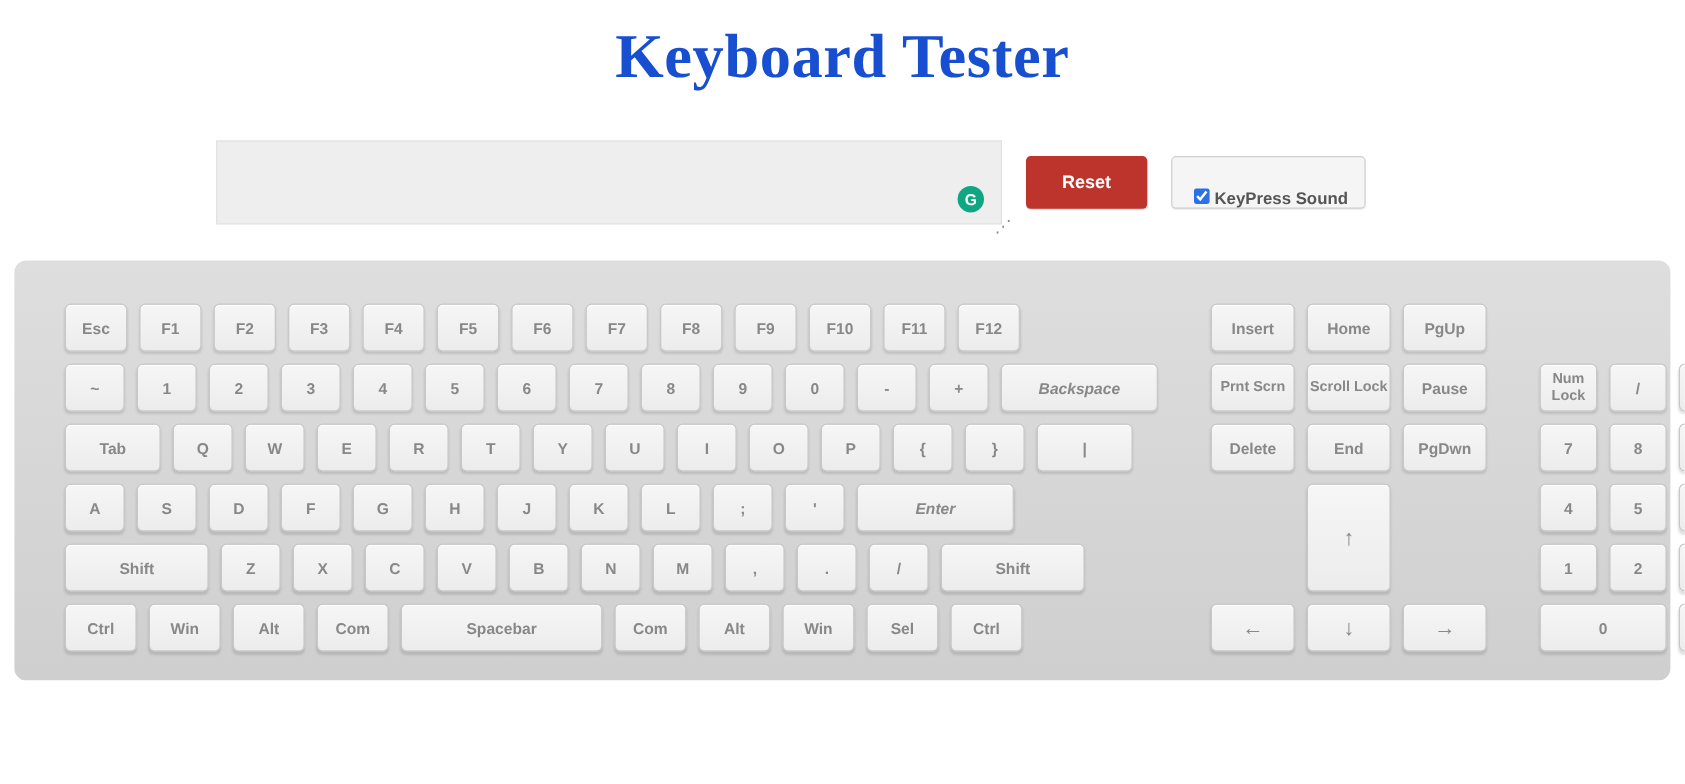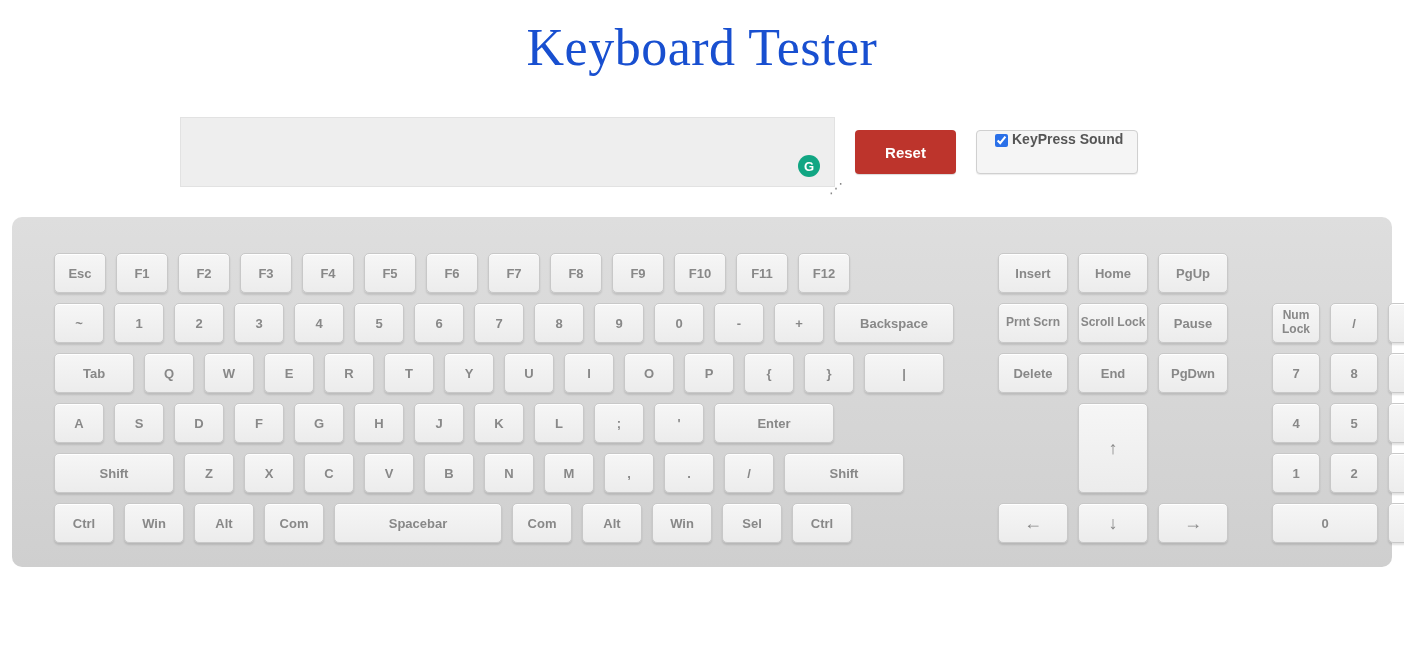--- a/index.html
+++ b/index.html
@@ -6,21 +6,21 @@
   body {
     margin: 0;
     padding: 0;
     background: #ffffff;
     font-family: "Helvetica Neue", Arial, sans-serif;
     color: #333;
   }
   .title {
     text-align: center;
     font-family: Georgia, "Times New Roman", serif;
-    font-weight: 400;
+    font-weight: 700;
     color: #184fd0;
     font-size: 52px;
     margin: 18px 0 40px 0;
     letter-spacing: 0.5px;
   }
   .controls {
     display: flex;
     align-items: center;
     gap: 20px;
     margin-left: 180px;
@@ -76,21 +76,21 @@
     cursor: pointer;
     box-shadow: 0 1px 1px rgba(0,0,0,0.15);
   }
   .sound-box {
     background: #f5f5f5;
     border: 1px solid #d0d0d0;
     border-radius: 4px;
     height: 44px;
     padding: 0 14px;
     display: flex;
-    align-items: flex-start;
+    align-items: flex-end;
     font-size: 14px;
     font-weight: 600;
     color: #555;
     box-shadow: 0 1px 1px rgba(0,0,0,0.08);
   }
   .sound-box input { margin-right: 4px; accent-color: #2a70e8; }
 
   .keyboard {
     width: 1380px;
     margin: 0 auto;
@@ -125,21 +125,21 @@
   }
   .key.tall { height: 90px; }
   .key.tall2 { height: 90px; }
 
   .w48 { width: 50px; }
   .w52 { width: 52px; }
   .w60 { width: 60px; }
   .w70 { width: 70px; }
   .w80 { width: 80px; }
   .w100 { width: 100px; }
-  .w110 { width: 120px; }
+  .w110 { width: 131px; font-style: italic; }
   .w130 { width: 120px; }
   .w160 { width: 168px; }
   .wnum { width: 48px; }
   .wnumw { width: 106px; }
 
   .num-section .krow { gap: 10px; }
   .num-section { padding-top: 50px; }
 
   .arrow { font-size: 18px; }
   .multiline { line-height: 1.15; font-size: 12px; }

